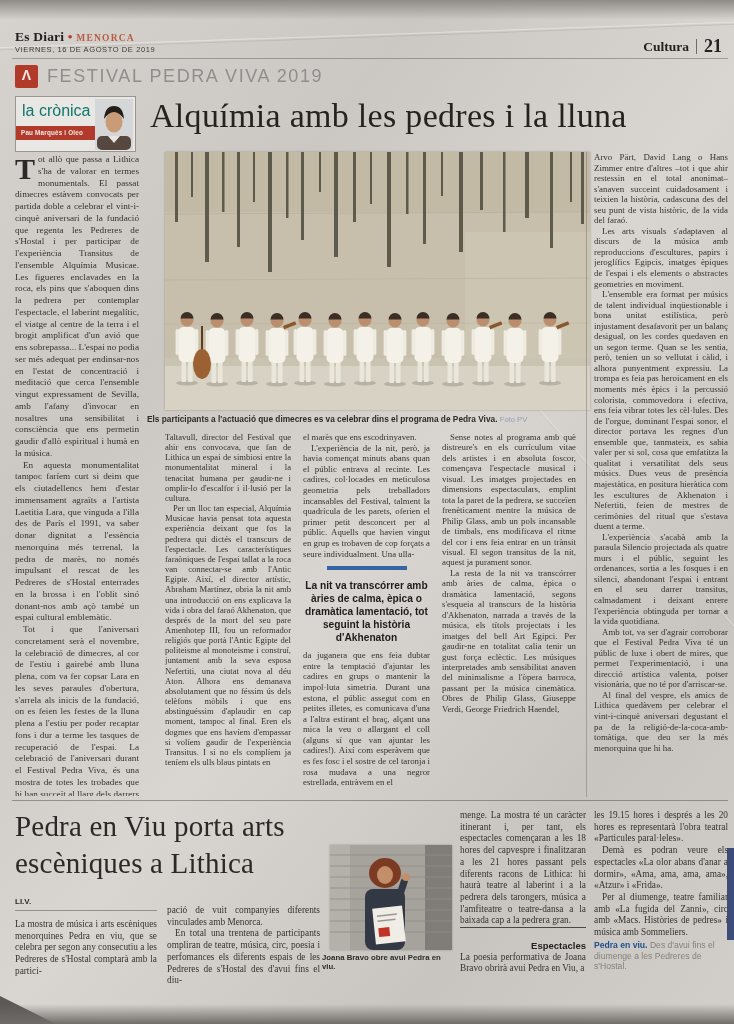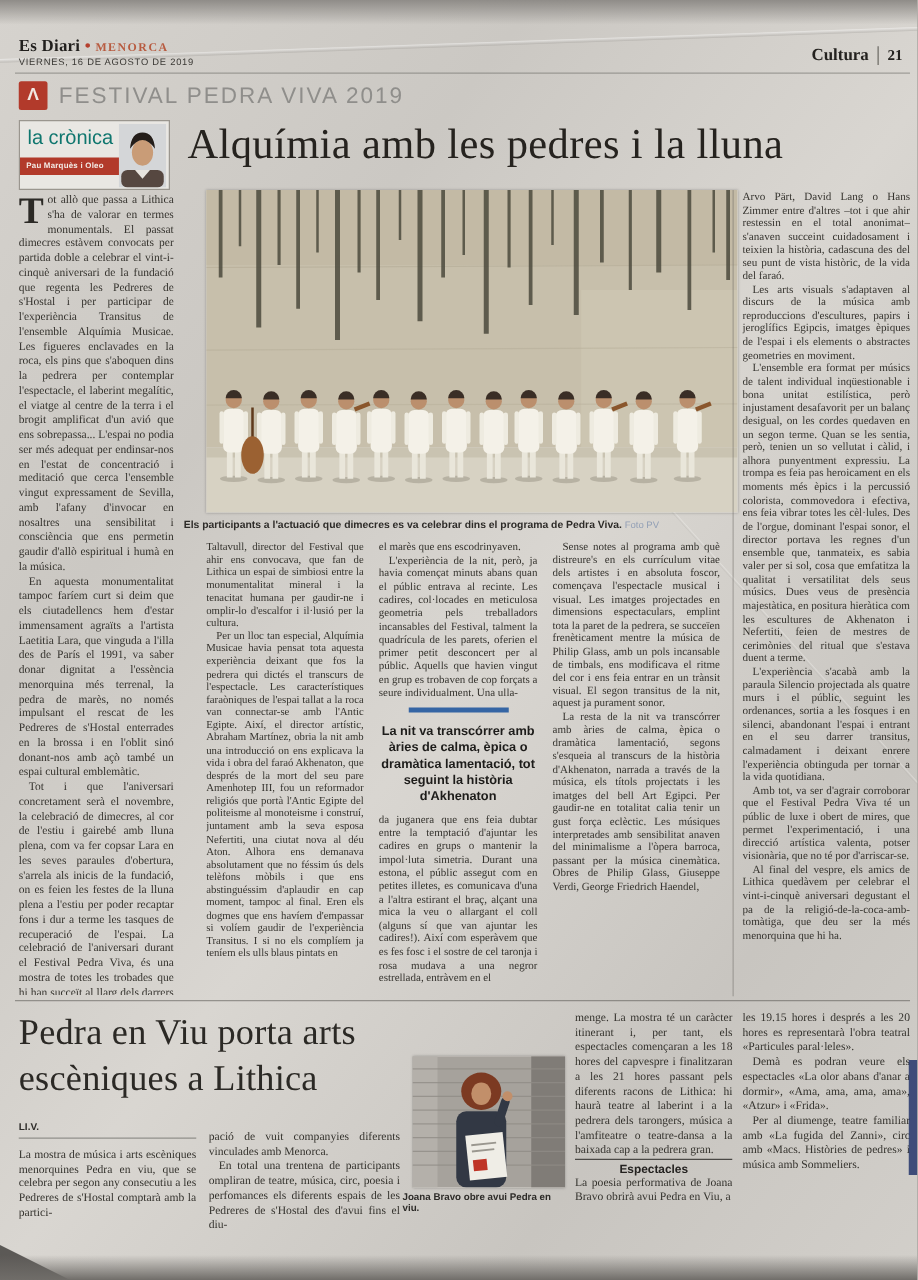--- a/index.html
+++ b/index.html
@@ -21,21 +21,21 @@
           transform:rotate(48deg); transform-origin:0 0; opacity:.55; }
 
   
   .brand { position:absolute; left:15px; top:29px; font-size:13.5px; font-weight:bold; color:#211f1d; letter-spacing:.2px; }
   .brand .bullet { color:#b5402e; }
   .brand .region { color:#b85c41; font-size:9.5px; font-weight:bold; letter-spacing:1.2px; }
   .date { position:absolute; left:15px; top:45px; font-size:7.5px; color:#3a3834; letter-spacing:.6px; font-family:"Liberation Sans",sans-serif; }
   .sectionbox { position:absolute; right:12px; top:36px; display:flex; align-items:center; gap:7px; }
   .sectionbox .sec { font-size:13.5px; font-weight:bold; color:#24221f; }
   .sectionbox .vline { width:1px; height:15px; background:#6f6c67; }
-  .sectionbox .pnum { font-size:12px; font-weight:bold; color:#24221f; }
+  .sectionbox .pnum { font-size:18px; font-weight:bold; color:#24221f; }
   .mastrule { position:absolute; left:12px; top:58px; width:716px; height:1px; background:rgba(90,88,84,.45); }
 
   
   .banner { position:absolute; left:15px; top:65px; display:flex; align-items:center; gap:9px; }
   .banner-icon { width:23px; height:23px; background:#b23a2b; border-radius:2px; position:relative; }
   .banner-icon span { position:absolute; left:0; top:2px; width:23px; text-align:center; color:#f1e8e2;
           font-family:"Liberation Sans",sans-serif; font-size:14px; font-weight:bold; }
   .banner-title { font-family:Liberation Sans, sans-serif; font-size:18px; color:#8f8e8b; letter-spacing:1.6px;text-align:center; }
 
   
@@ -80,22 +80,22 @@
   .b-headline { position:absolute; left:15px; top:808px; width:330px; font-size:29px; line-height:37px; color:#2b2925; letter-spacing:.2px; }
   .b-byline { position:absolute; left:15px; top:897px; font-family:"Liberation Sans",sans-serif; font-size:8px; font-weight:bold; color:#2e2c29; }
   .b-byline-rule { position:absolute; left:15px; top:910px; width:142px; height:1px; background:rgba(90,88,84,.55); }
   .bcol { position:absolute; text-align:justify; color:#35332e; font-size:9.3px; line-height:11.7px; overflow:hidden; }
   .bcol p { margin:0; }
   .bcol p.ind { text-indent:8px; }
   .bcol1 { left:15px;  top:919px; width:142px; height:92px; }
   .bcol2 { left:167px; top:895px; width:153px; height:116px;margin-top:10px; }
   .bcol3 { left:460px; top:810px; width:126px; height:196px; }
   .bcol4 { left:594px; top:810px; width:134px; height:126px; }
-  .subhead { margin-top:5px; border-top:1px solid #4a4845; padding-top:2px; font-family:"Liberation Sans",sans-serif;
-          font-weight:bold; font-size:9.5px; color:#242220; text-align:center; }
+  .subhead { margin-top:5px; border-top:1px solid #4a4845; padding-top:12px; font-family:"Liberation Sans",sans-serif;
+          font-weight:bold; font-size:9.5px; color:#242220; text-align:right; }
   .bphoto { position:absolute; left:330px; top:845px; width:122px; height:105px; box-shadow:0 0 2px rgba(70,68,64,.4); }
   .bcaption { position:absolute; left:322px; top:953px; width:132px; font-family:"Liberation Sans",sans-serif;
           font-size:7.8px; font-weight:bold; color:#2d2b28; }
   .promo { position:absolute; left:594px; top:940px; width:134px; font-family:"Liberation Sans",sans-serif;
           font-size:8.6px; line-height:10.6px; text-align:left; }
   .promo .plabel { color:#1d4f8f; font-weight:bold; }
   .promo .ptext { color:#84817b; }
   .edge-mark { position:absolute; left:727px; top:848px; width:7px; height:92px; background:#24356b; opacity:.85; }
 </style>
 </head>
@@ -307,18 +307,22 @@
     <p class="subhead">Espectacles</p>
     <p>La poesia performativa de Joana Bravo obrirà avui Pedra en Viu, a</p>
   </div>
 
   <div class="bcol bcol4">
     <p>les 19.15 hores i després a les 20 hores es representarà l'obra teatral «Particules paral·leles».</p>
     <p class="ind">Demà es podran veure els espectacles «La olor abans d'anar a dormir», «Ama, ama, ama, ama», «Atzur» i «Frida».</p>
     <p class="ind">Per al diumenge, teatre familiar amb «La fugida del Zanni», circ amb «Macs. Històries de pedres» i música amb Sommeliers.</p>
   </div>
 
+  <div class="promo">
+    <span class="plabel">Pedra en viu.</span>
+    <span class="ptext">Des d'avui fins el diumenge a les Pedreres de s'Hostal.</span>
+  </div>
 
   <div class="edge-mark"></div>
   <div class="scan-corner"></div>
   <div class="scan-shadow-bottom"></div>
 
 </div>
 
 </body></html>

